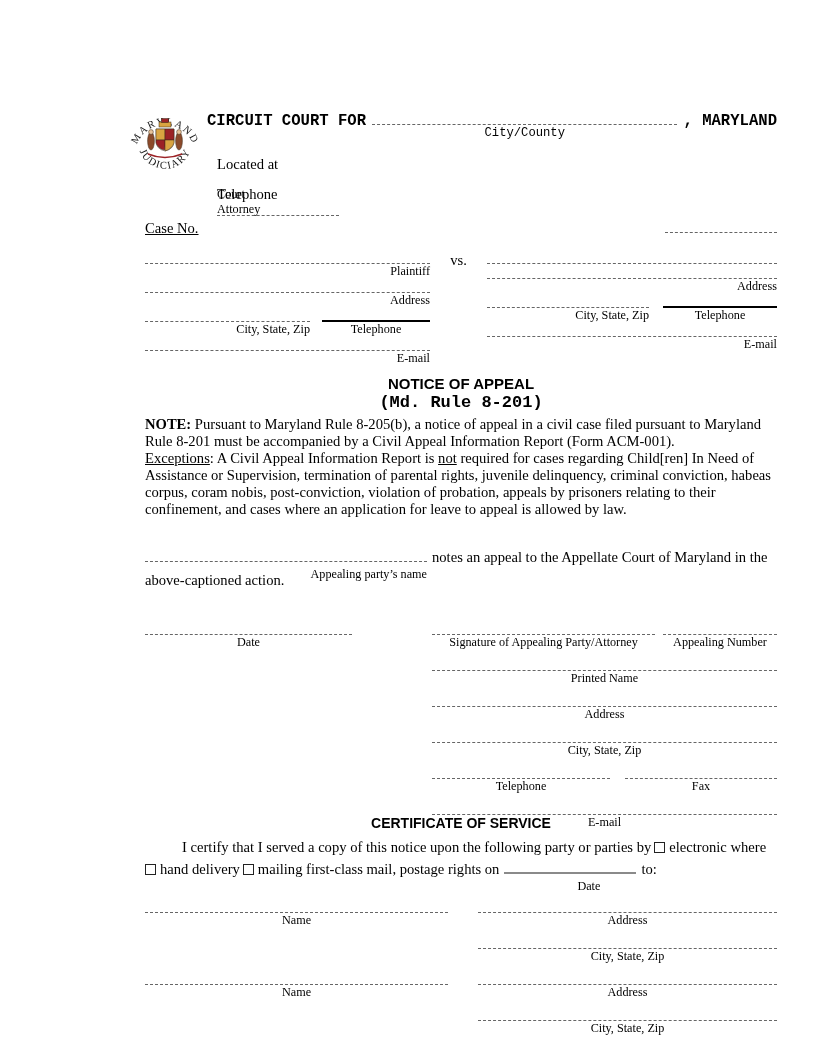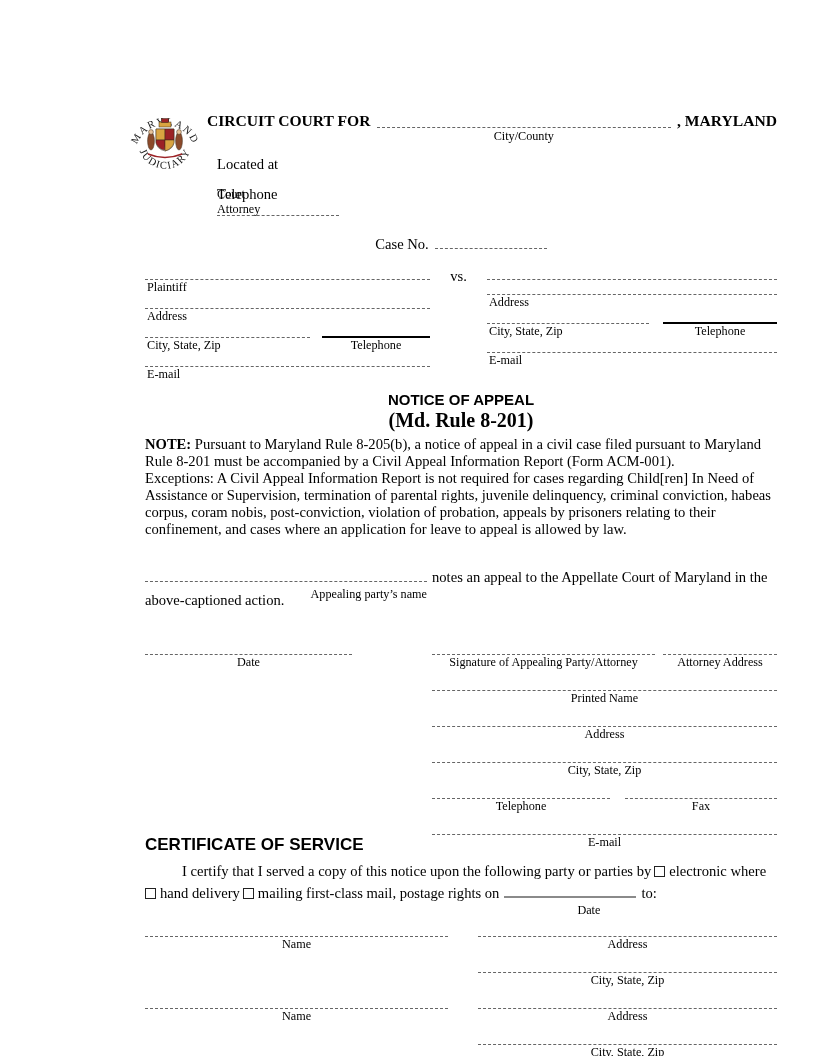--- a/index.html
+++ b/index.html
@@ -10,73 +10,73 @@
     overflow:hidden;
   }
   .content { position:absolute; left:145px; top:0; width:632px; }
 
   
   .ln { display:block; height:13px; border-bottom:1px dashed #666; }
   .ln-solid { border-bottom:2px solid #8a8a8a; }
   .ln-dark { border-bottom:2px solid #000; }
   .lab { display:block; font-size:12.2px; line-height:14px; height:14px; }
   .lab-c { text-align:center; }
-  .lab-l { text-align:left; padding-left:2px; }
-
-  
-  .hrow1 { display:flex; align-items:center; margin:112px 0 0 62px; font-weight:bold; font-size:15.6px; }
+  .lab-l { text-align:right; padding-left:2px; }
+
+  
+  .hrow1 { display:flex; align-items:flex-start; margin:112px 0 0 62px; font-weight:bold; font-size:15.6px;font-family:Liberation Mono, monospace; }
   .bw { flex:1; position:relative; margin:0 6px; }
   .bw .sub { position:absolute; top:14px; left:0; right:0; text-align:center;
              font-weight:normal; font-size:12.2px; }
   .hrow2 { display:flex; align-items:baseline; margin:26px 0 0 62px;flex-direction:column; }
   .hrow2 .tel-label { margin-left:10px; margin-right:6px; white-space:nowrap; }
   .lnfix { display:inline-block; height:13px; border-bottom:1px dashed #666; }
-  .hrow3 { display:flex; justify-content:center; align-items:baseline; margin-top:20px; }
+  .hrow3 { display:flex; justify-content:space-between; align-items:baseline; margin-top:4px;text-decoration:underline; }
   .hrow3 .cn-label { margin-right:6px; }
 
   
   .seal { position:absolute; left:128px; top:102px; width:74px; height:92px; }
 
   
   .parties { display:flex; margin-top:14px; }
   .pcol-l { width:285px; }
   .pcol-r { width:290px; }
   .vsgap { width:57px; text-align:center; padding-top:1px; }
   .pf { position:relative; margin-bottom:2px; }
   .pf-split { display:flex; }
   .pf-split .seg { position:relative; }
 
   
   .t1 { text-align:center; font-family:"Liberation Sans", sans-serif; font-weight:bold;
         font-size:15px; margin-top:8px; }
-  .t2 { text-align:center; font-family:Liberation Serif, serif; font-weight:bold;
-        font-size:20px; margin-top:1px; }
+  .t2 { text-align:center; font-family:Liberation Mono, monospace; font-weight:bold;
+        font-size:17px; margin-top:1px; }
 
   
   .note { margin-top:4px; line-height:17px; }
-  .u { }
+  .u { text-decoration:underline; }
   b, .b { font-weight:bold; }
 
   
   .appeal { margin-top:28px; line-height:23px; }
   .bw-in { display:inline-block; width:282px; position:relative; vertical-align:baseline; margin-right:5px; }
   .bw-in .ln { height:13px; }
   .bw-in .sub { position:absolute; top:14px; left:0; right:0; text-align:right; font-size:12.2px; }
 
   
   .sigwrap { display:flex; margin-top:30px; }
   .datecol { width:207px; }
   .sigcol { width:345px; margin-left:80px; }
   .fld { position:relative; margin-bottom:9px; }
   .frow { display:flex; }
   .frow .fld { margin-bottom:9px; }
 
   
-  .certh { text-align:left; font-family:"Liberation Sans", sans-serif; font-weight:bold;
-           font-size:17px; margin-top:-14px; }
+  .certh { text-align:center; font-family:"Liberation Sans", sans-serif; font-weight:bold;
+           font-size:14px; margin-top:-14px; }
   .certp { margin-top:5px; line-height:22px; text-indent:37px; }
   .cb { display:inline-block; width:11px; height:11px; border:1px solid #222;
         vertical-align:-1px; margin:0 4px 0 3px; background:#fff; }
   .bw-date { display:inline-block; width:132px; position:relative; vertical-align:baseline; margin:0 5px; }
   .bw-date .ln { height:13px; }
   .bw-date .sub { position:absolute; top:14px; left:0; right:0; text-align:center; font-size:12.2px; }
 
   
   .serve { display:flex; margin-top:20px; }
   .scol-l { width:303px; }
@@ -219,21 +219,21 @@
         </div>
       </div>
       <div class="sigcol">
         <div class="frow">
           <div class="fld" style="width:223px">
             <span class="ln"></span>
             <span class="lab lab-c">Signature of Appealing Party/Attorney</span>
           </div>
           <div class="fld" style="width:114px; margin-left:8px">
             <span class="ln"></span>
-            <span class="lab lab-c">Attorney Address</span>
+            <span class="lab lab-c">Appealing Number</span>
           </div>
         </div>
         <div class="fld">
           <span class="ln"></span>
           <span class="lab lab-c">Printed Name</span>
         </div>
         <div class="fld">
           <span class="ln"></span>
           <span class="lab lab-c">Address</span>
         </div>

